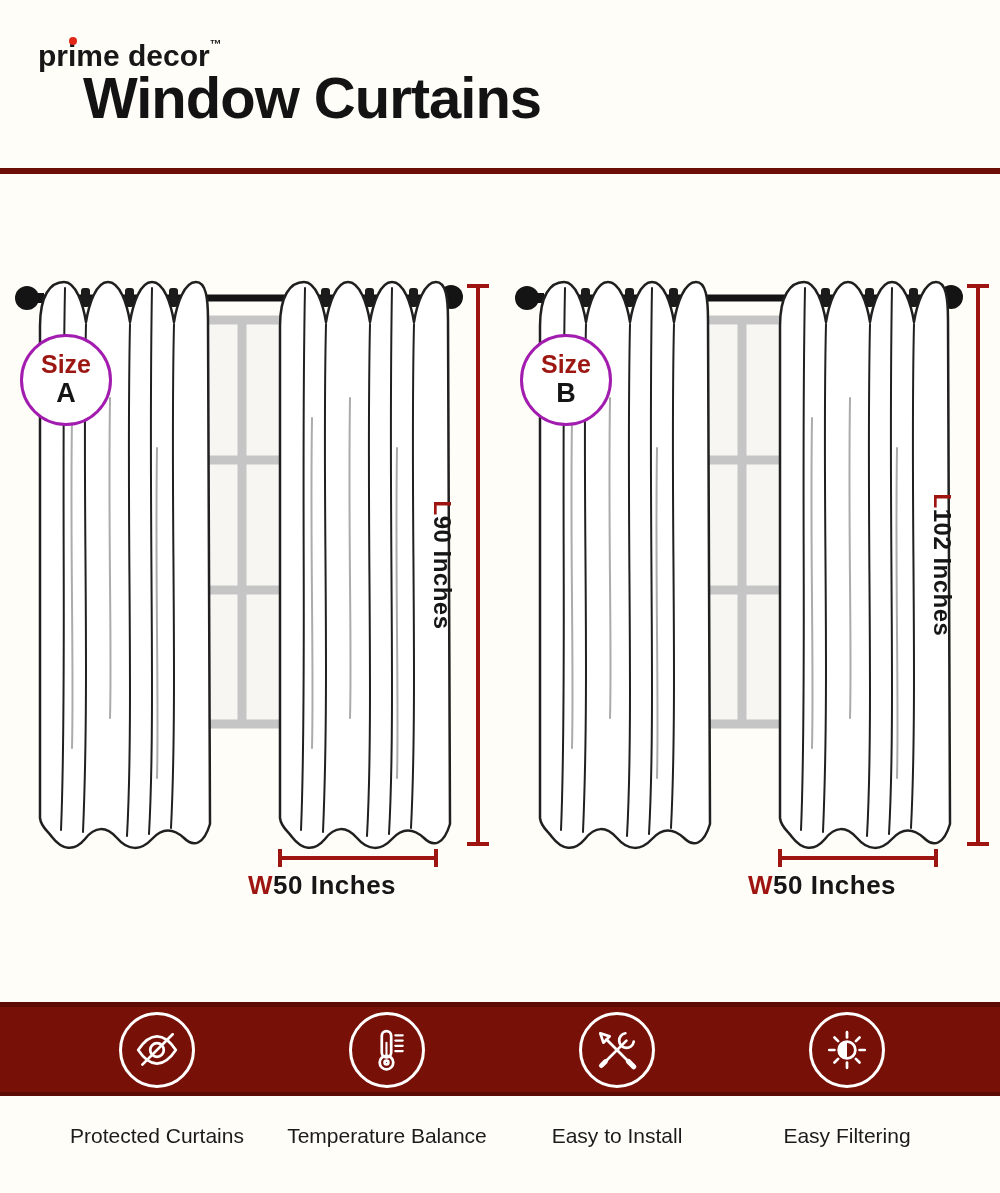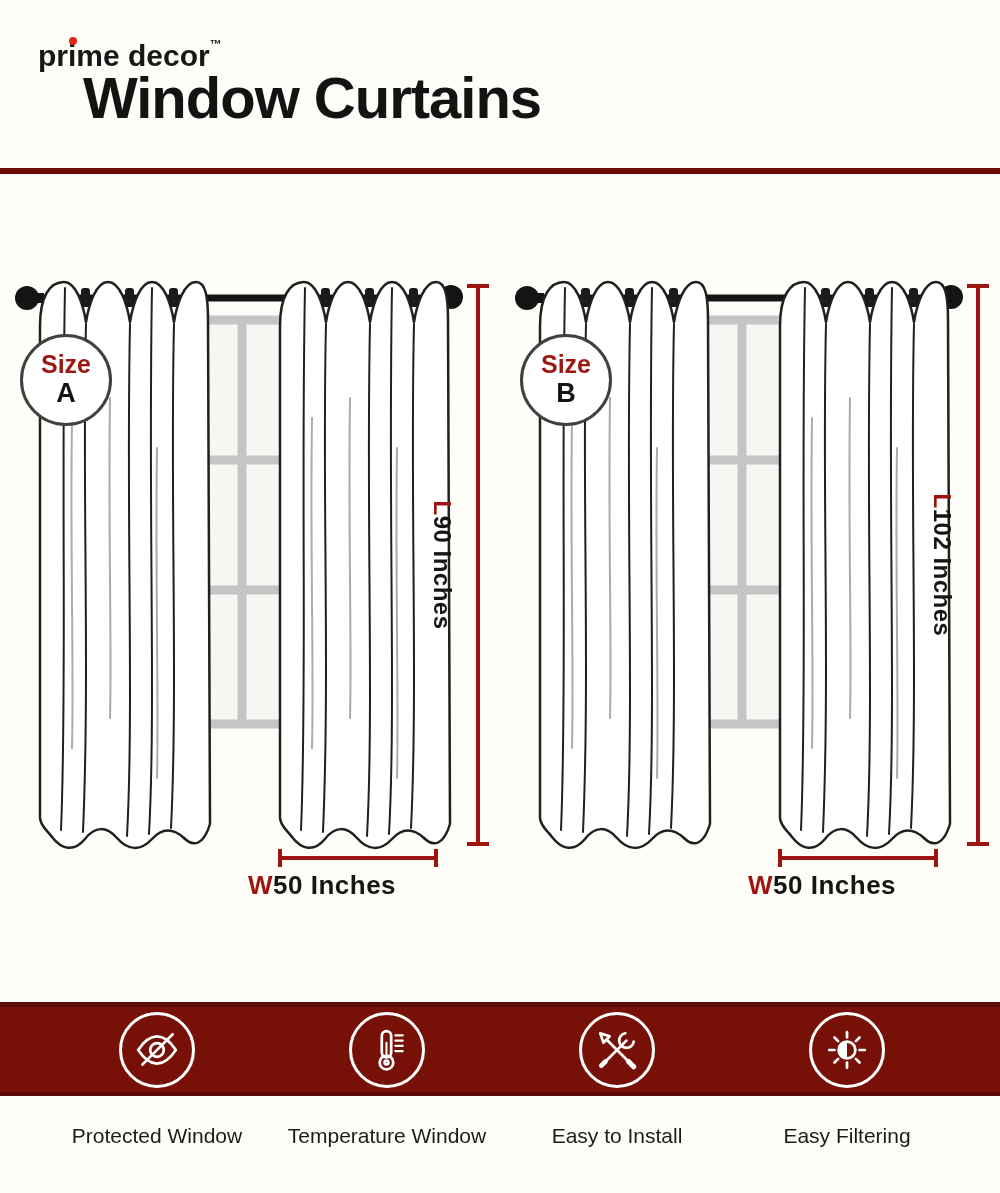--- a/index.html
+++ b/index.html
@@ -15,21 +15,21 @@
   .title{position:absolute;left:36px;top:68px;font-size:58px;font-weight:700;
          letter-spacing:-1px;color:#131313;line-height:1.05;margin-left:47px;}
   .divider{position:absolute;left:0;top:168px;width:1000px;height:6px;background:#6d0e06;}
 
   
   .diagram{position:absolute;top:278px;width:490px;height:650px;}
   .diagram.left{left:10px;} .diagram.right{left:510px;}
   .curtain-svg{position:absolute;left:0;top:0;width:455px;height:630px;}
 
   .size-badge{position:absolute;left:10px;top:56px;width:86px;height:86px;background:#fff;
-              border:3px solid #404040;border-radius:50%;display:flex;flex-direction:column;
+              border:3px solid #a21caf;border-radius:50%;display:flex;flex-direction:column;
               align-items:center;justify-content:center;z-index:3;}
   .size-word{color:#9c1712;font-weight:700;font-size:25px;line-height:1.1;}
   .size-letter{color:#141414;font-weight:700;font-size:27px;line-height:1.1;}
 
   .v-measure{position:absolute;left:466px;top:6px;width:4px;height:562px;background:#9e1410;}
   .v-measure::before,.v-measure::after{content:"";position:absolute;left:-9px;width:22px;height:4px;
               background:#9e1410;}
   .v-measure::before{top:0;} .v-measure::after{bottom:0;}
   .v-label{position:absolute;left:408px;top:6px;width:48px;height:562px;
            display:flex;align-items:center;justify-content:center;}
@@ -189,19 +189,19 @@
         <line x1="22" y1="34" x2="22" y2="39"></line>
         <line x1="30.5" y1="13.5" x2="34" y2="10"></line>
         <line x1="13.5" y1="13.5" x2="10" y2="10"></line>
         <line x1="30.5" y1="30.5" x2="34" y2="34"></line>
         <line x1="13.5" y1="30.5" x2="10" y2="34"></line>
       </svg>
     </div>
   </div>
 
   <div class="labels-row">
-    <span>Protected Window</span>
-    <span>Temperature Window</span>
+    <span>Protected Curtains</span>
+    <span>Temperature Balance</span>
     <span>Easy to Install</span>
     <span>Easy Filtering</span>
   </div>
 
 </div>
 
 </body></html>

